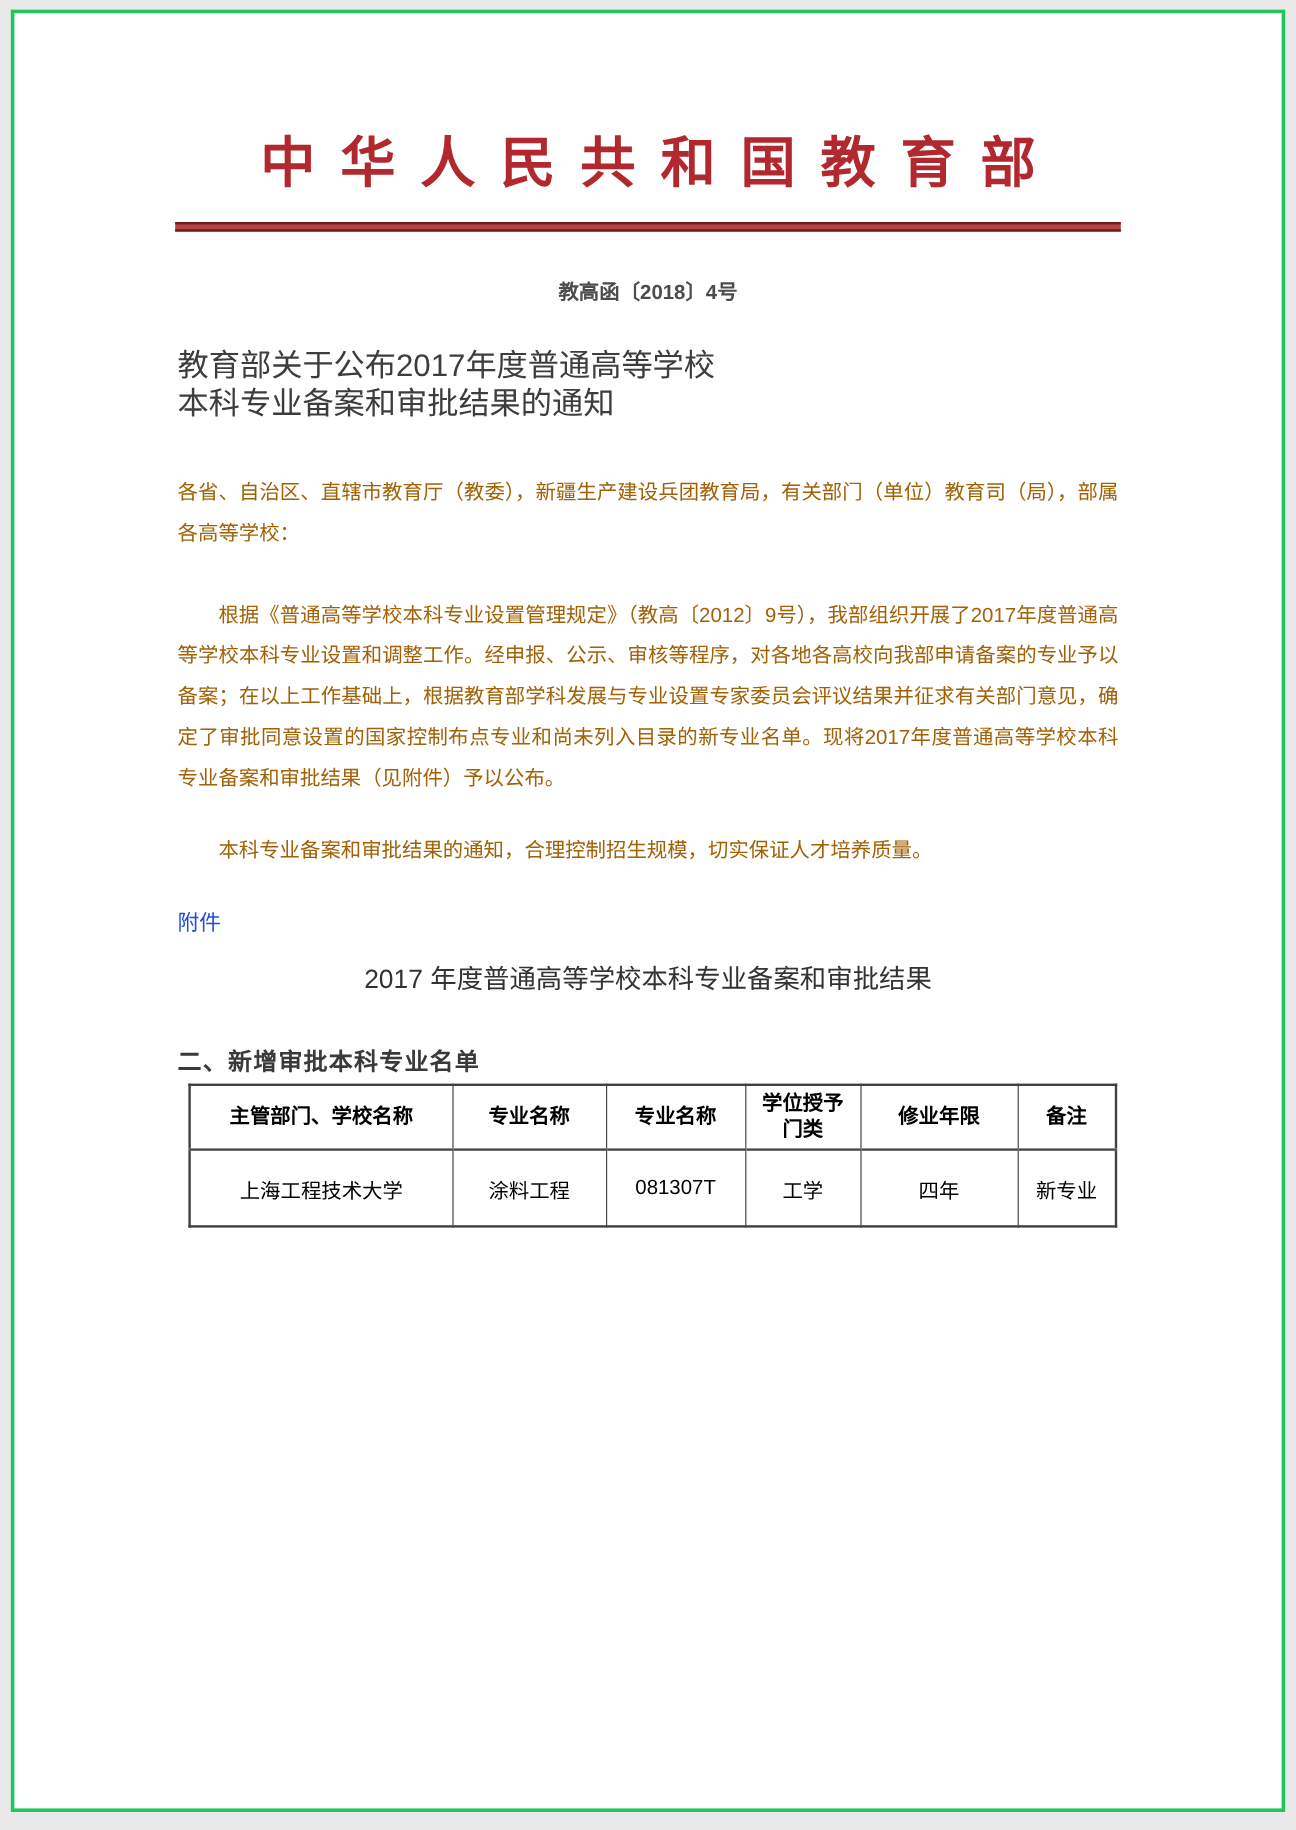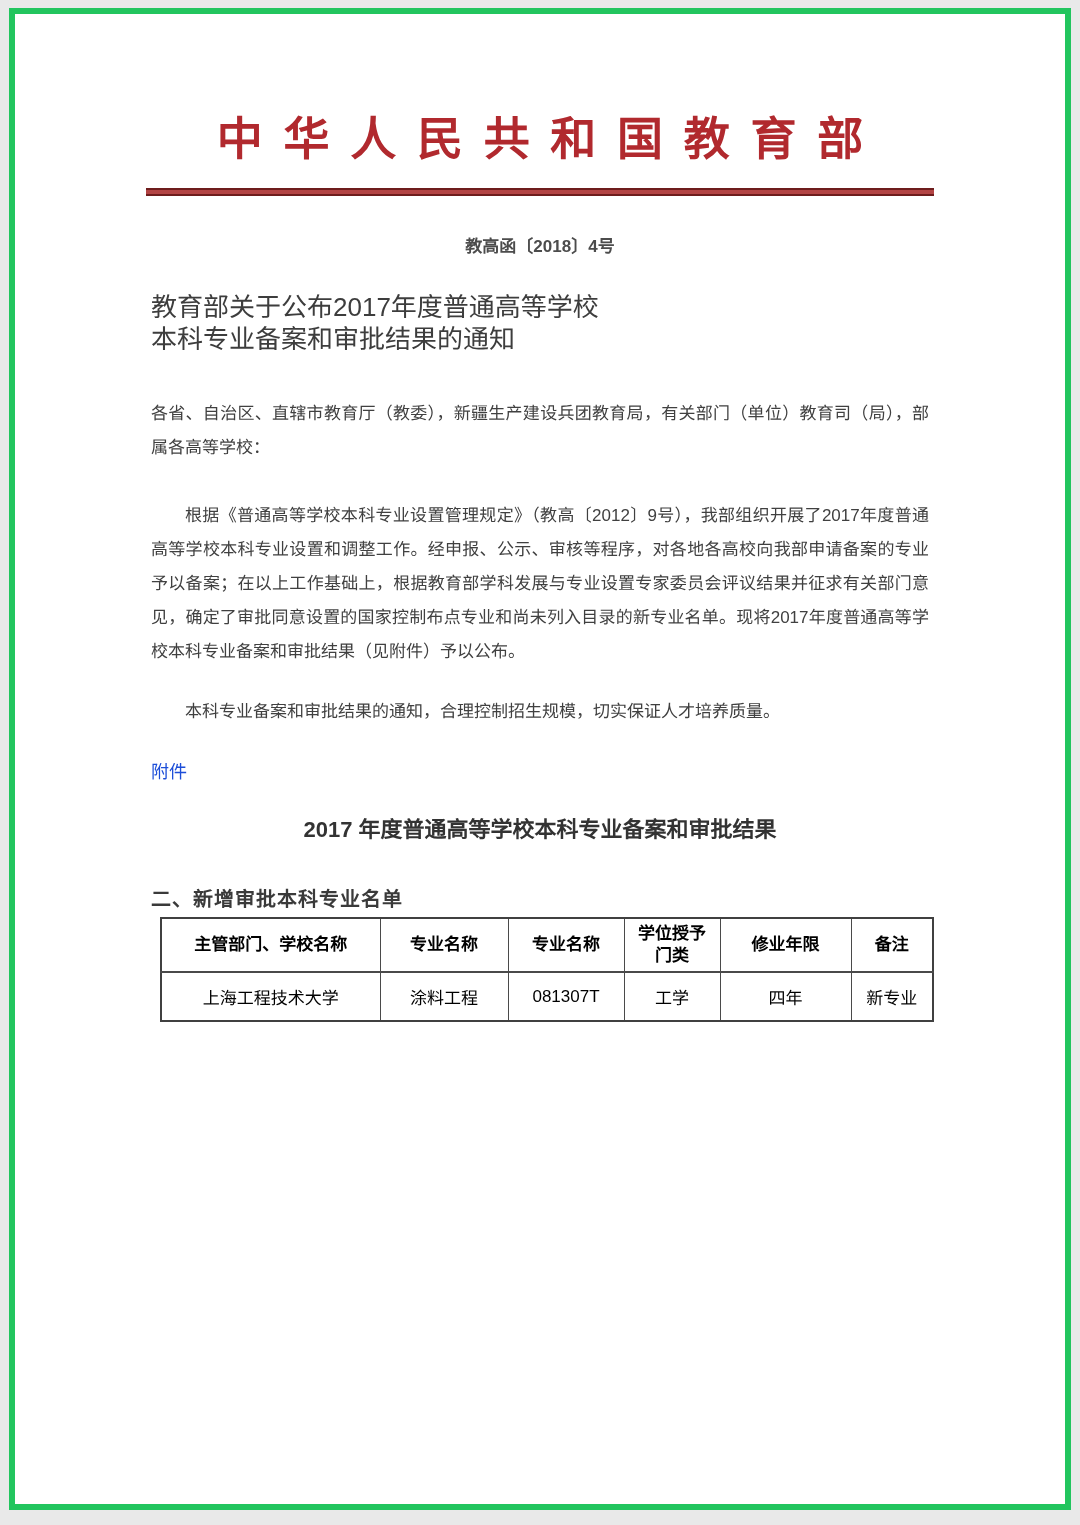--- a/index.html
+++ b/index.html
@@ -13,21 +13,21 @@
     overflow: hidden;
     font-family: "Liberation Sans", sans-serif;
     -webkit-font-smoothing: antialiased;
   }
   .page {
     position: relative;
     width: 1062px;
     height: 1502px;
     margin: 8px auto 0 auto;
     background: #ffffff;
-    border: 6px solid #22c55e;
+    border: 3px solid #22c55e;
     box-sizing: border-box;
   }
   .content {
     padding: 0 136px;
   }
 
   
   .letterhead {
     margin-top: 100px;
     text-align: center;
@@ -66,40 +66,40 @@
     font-weight: normal;
     line-height: 32px;
     color: #3d3d3d;
     white-space: pre-line;
   }
 
   
   .salutation, .para {
     font-size: 17px;
     line-height: 34px;
-    color: #404040;
+    color: #a16207;
     text-align: justify;
   }
   .salutation { margin-top: 42px; }
   .para { text-indent: 2em; }
   .para-main { margin-top: 34px; }
   .para-short { margin-top: 26px; }
 
   
   .attachment-label {
     margin-top: 28px;
     font-size: 18px;
     font-weight: normal;
     color: #1d4ed8;
   }
   .attachment-title {
-    margin-top: 28px;
+    margin-top: 17px;
     text-align: center;
     font-size: 22px;
-    font-weight: bold;
+    font-weight: normal;
     color: #333333;
   }
 
   
   .section-heading {
     margin-top: 40px;
     font-size: 20px;
     font-weight: bold;
     color: #3a3a3a;
     letter-spacing: 1px;
@@ -123,21 +123,21 @@
     box-sizing: border-box;
   }
   table.approval { border: 2px solid #404040; }
   table.approval th {
     height: 54px;
     font-weight: bold;
     white-space: pre-line;
     line-height: 22px;
     border-bottom-width: 2px;
   }
-  table.approval td { height: 49px; }
+  table.approval td { height: 64px; }
 
   .c1 { width: 219px; }
   .c2 { width: 128px; }
   .c3 { width: 116px; }
   .c4 { width: 96px;  }
   .c5 { width: 131px; }
   .c6 { width: 82px;  }
 </style>
 </head>
 <body>

